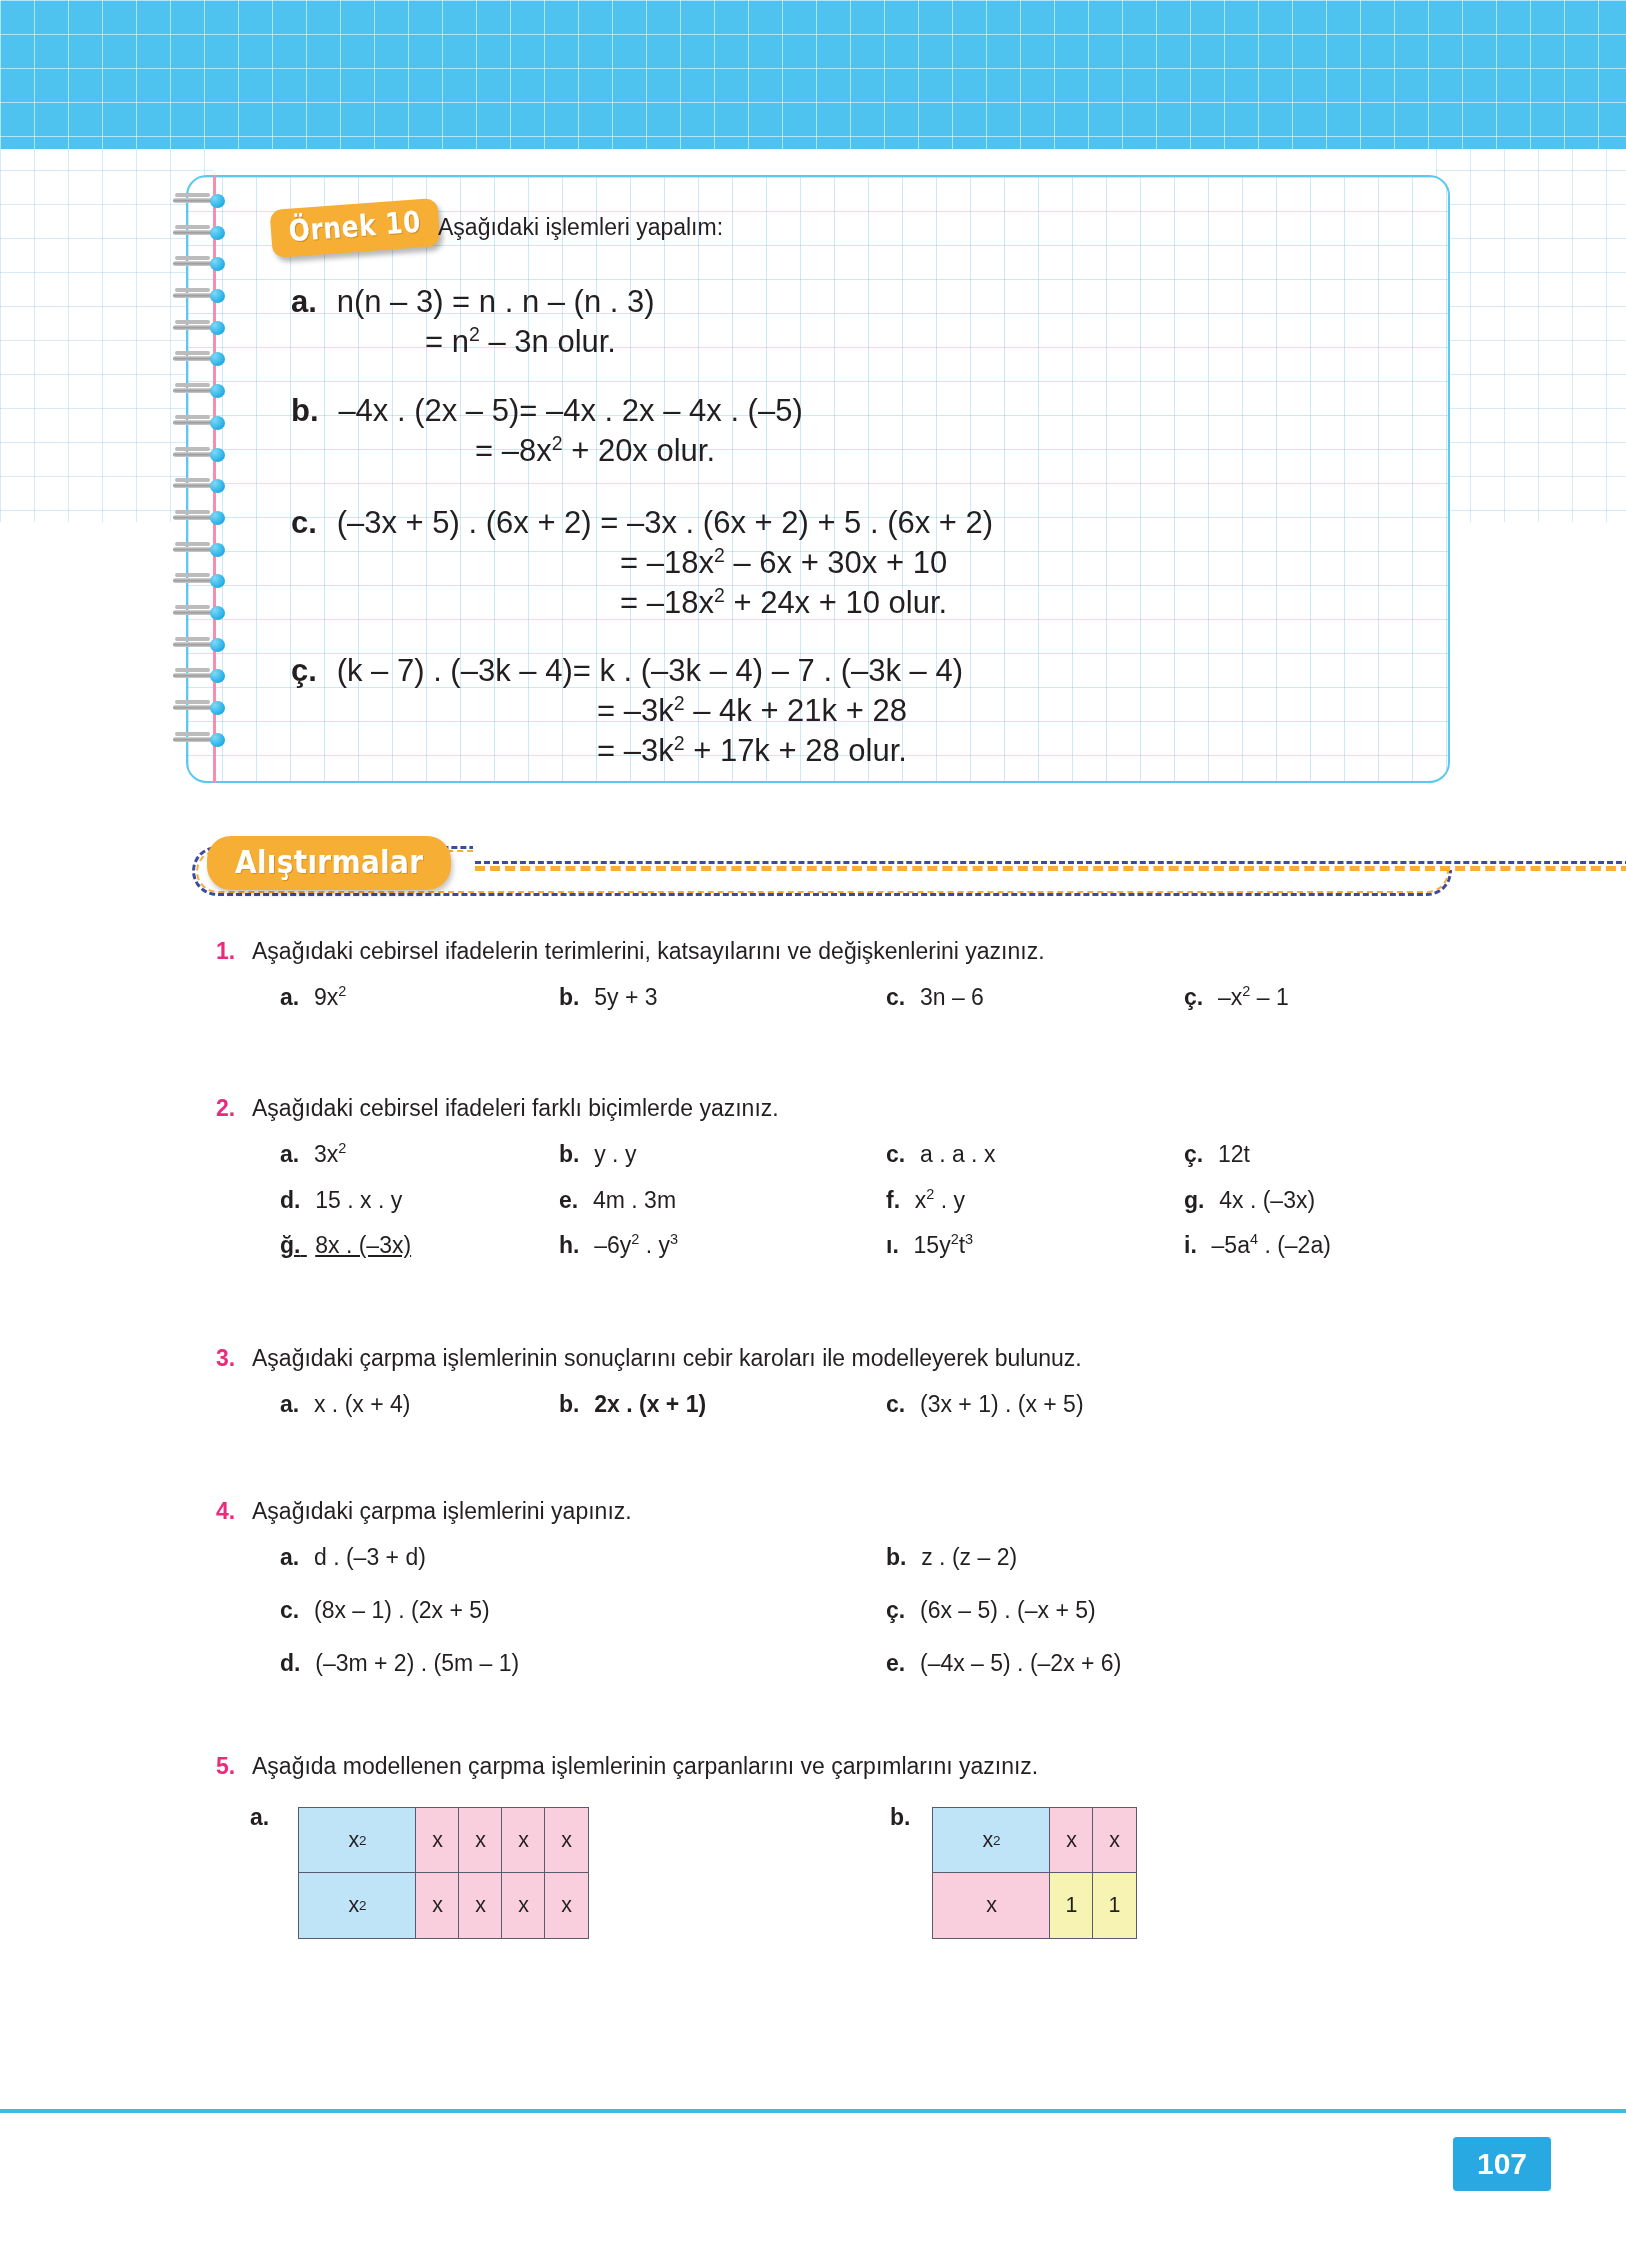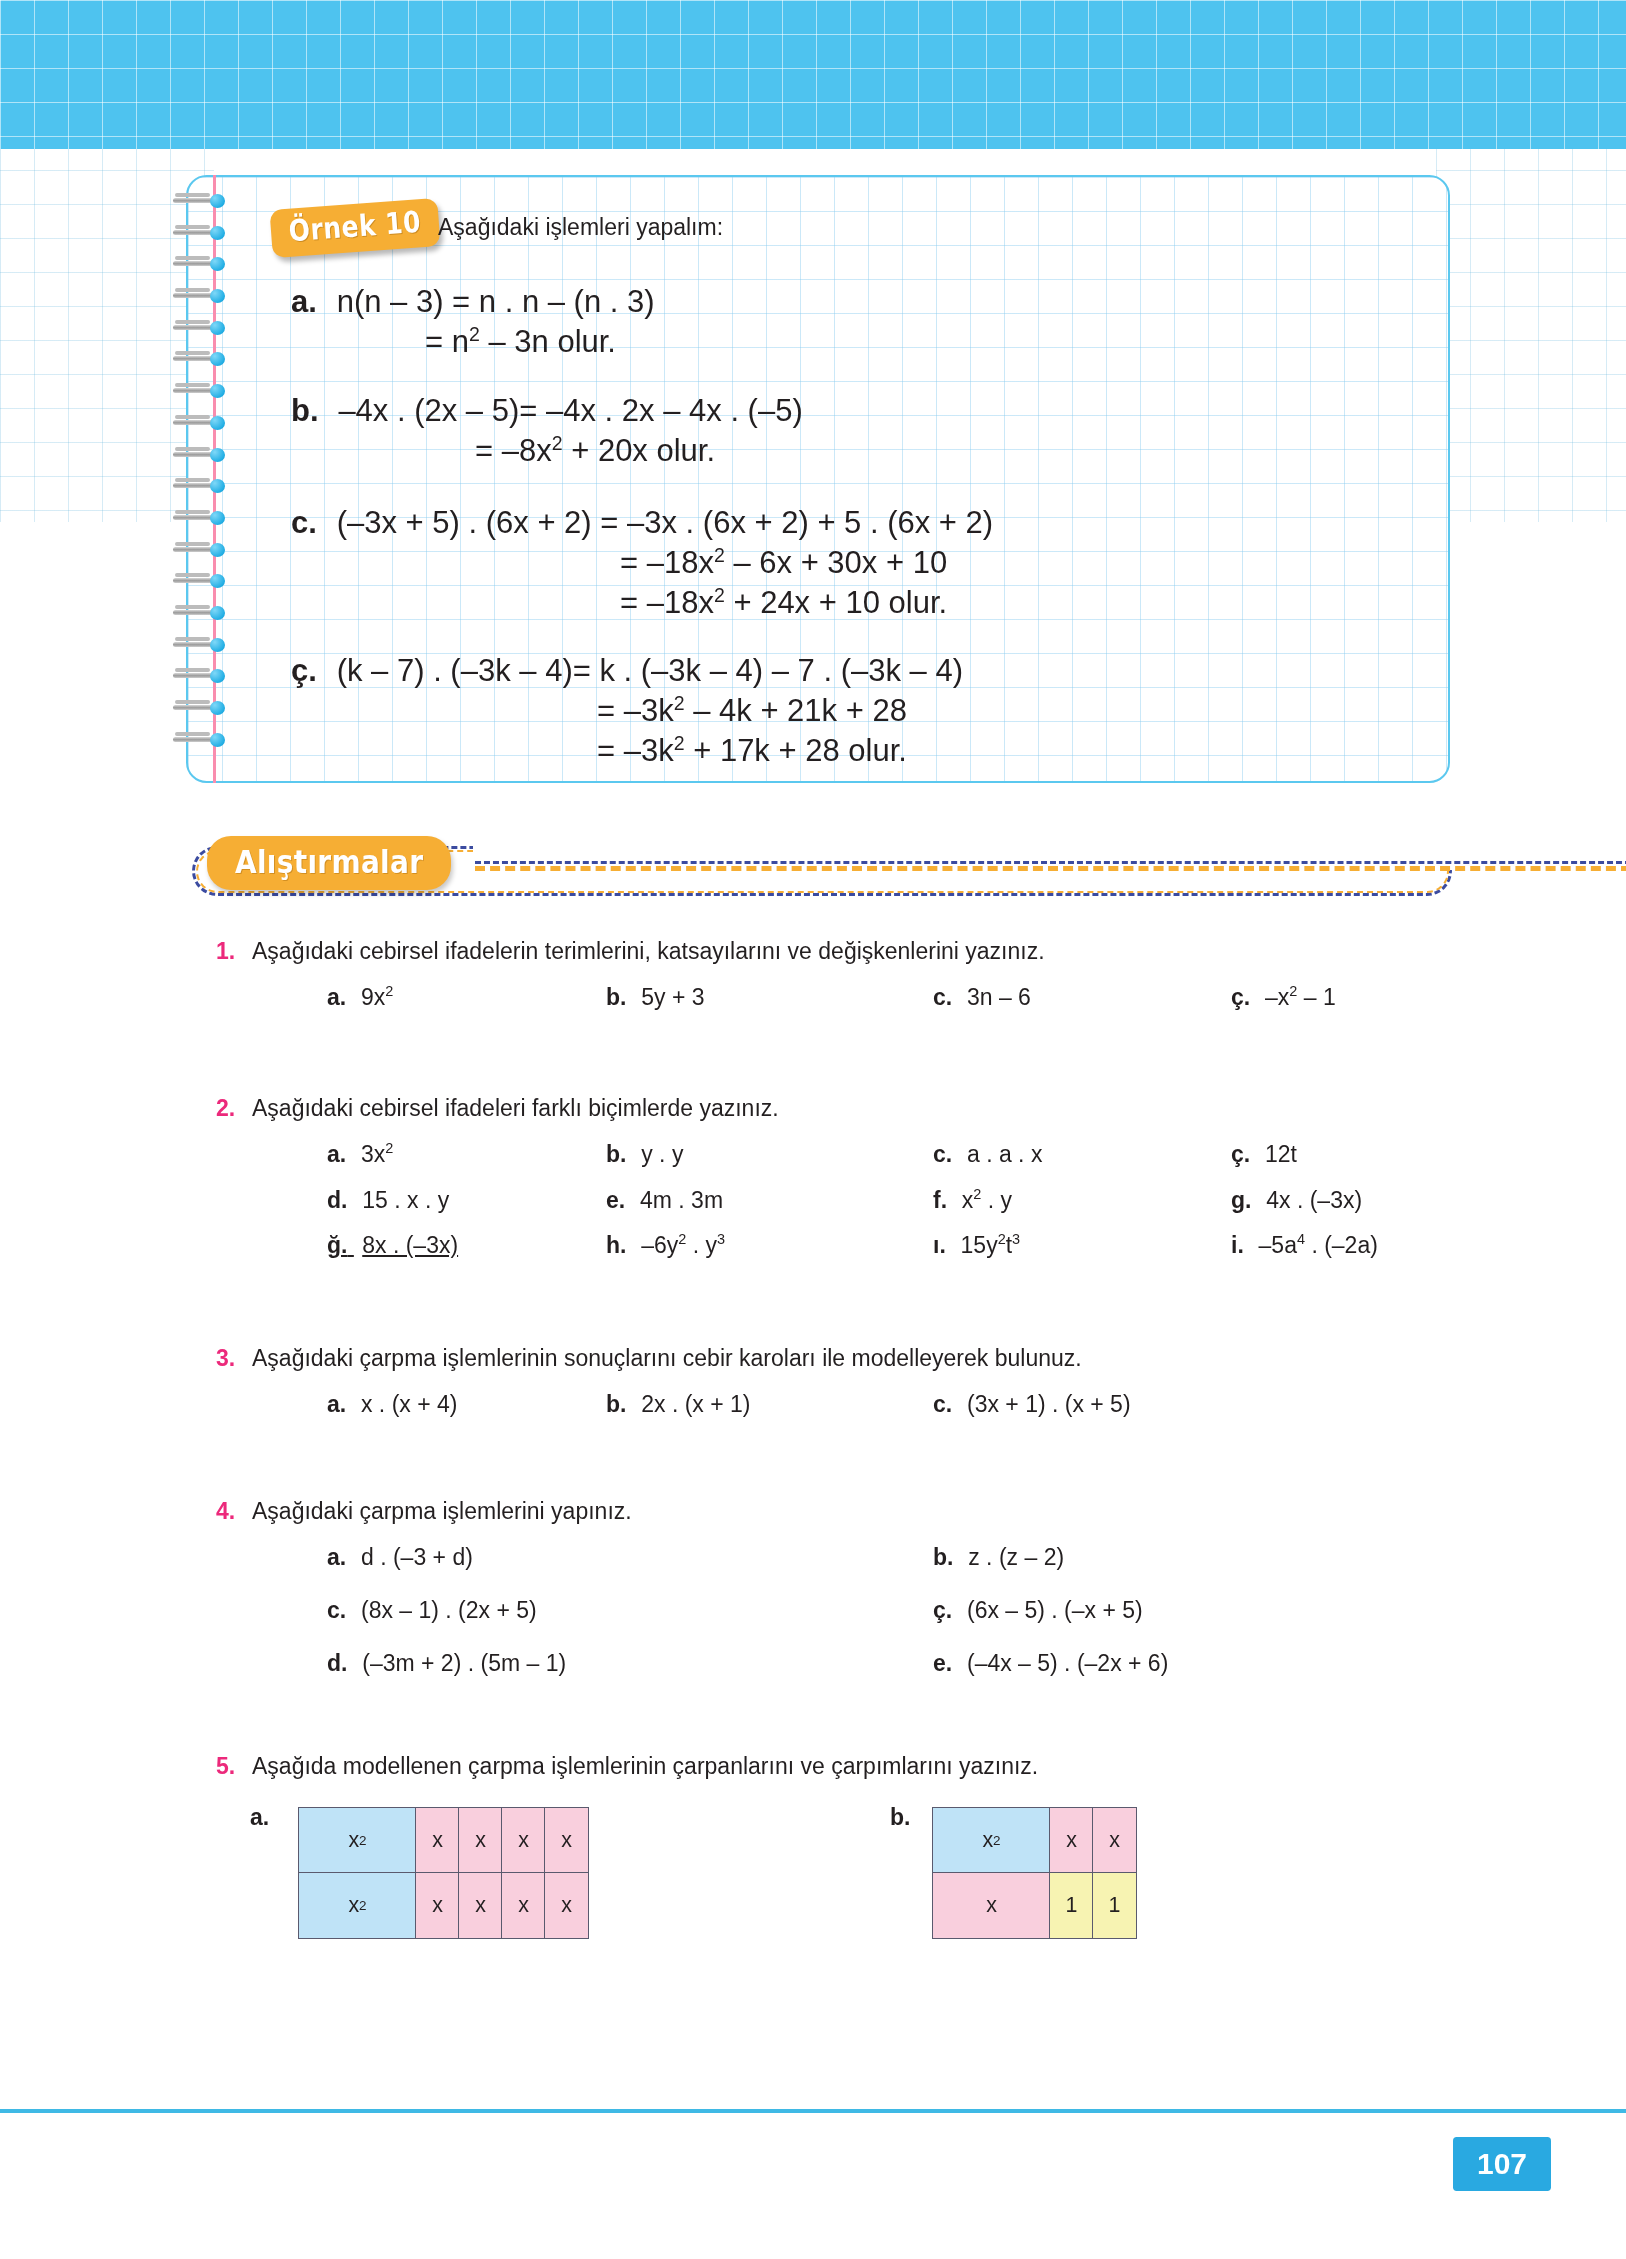--- a/index.html
+++ b/index.html
@@ -145,21 +145,21 @@
     transform:scaleY(1.15);
     letter-spacing:0.3px;
   }
   .ex-num{
     position:absolute; font-weight:bold; font-size:23px; color:#ec297b;
   }
   .ex-q{
     position:absolute; font-size:23px; color:#231f20; white-space:nowrap;
   }
   .item{
-    position:absolute; font-size:23px; color:#231f20; white-space:nowrap;margin-left:47px;
+    position:absolute; font-size:23px; color:#231f20; white-space:nowrap;
   }
   .item b{ font-weight:bold; }
 
   
   .tile-lbl{ position:absolute; font-weight:bold; font-size:23px; color:#231f20; }
   .model{ position:absolute; }
   .cell{
     position:absolute; box-sizing:border-box;
     border:1.9px solid #5a5a6e;
     display:flex; align-items:center; justify-content:center;
@@ -402,21 +402,21 @@
 </div>
 
 <div class="ex-num" style="left:216px; top:1345px;">3.</div>
 <div class="ex-q" style="left:252px; top:1345px;">Aşağıdaki çarpma işlemlerinin sonuçlarını cebir karoları ile modelleyerek bulunuz.</div>
 <div class="item" style="left:280px; top:1391px;">
   <b>a.</b>
   <span style="margin-left:8.4px;">x . (x + 4)</span>
 </div>
 <div class="item" style="left:559px; top:1391px;">
   <b>b.</b>
-  <span style="margin-left:8.4px;">2x . (x + 1)</span>
+  <span style="margin-left:8.4px;font-weight:bold;">2x . (x + 1)</span>
 </div>
 <div class="item" style="left:886px; top:1391px;">
   <b>c.</b>
   <span style="margin-left:8.4px;">(3x + 1) . (x + 5)</span>
 </div>
 
 <div class="ex-num" style="left:216px; top:1498px;">4.</div>
 <div class="ex-q" style="left:252px; top:1498px;">Aşağıdaki çarpma işlemlerini yapınız.</div>
 
 <div class="item" style="left:280px; top:1544px;">

